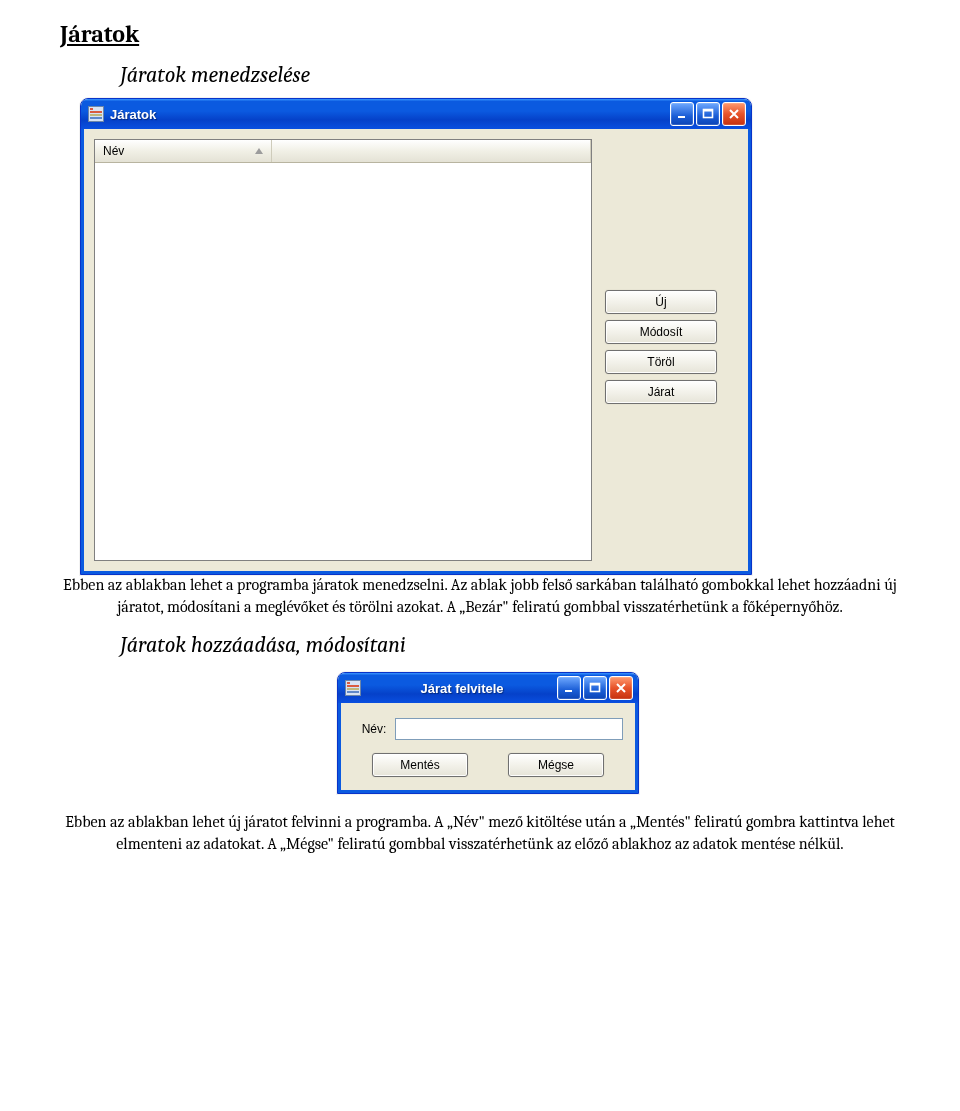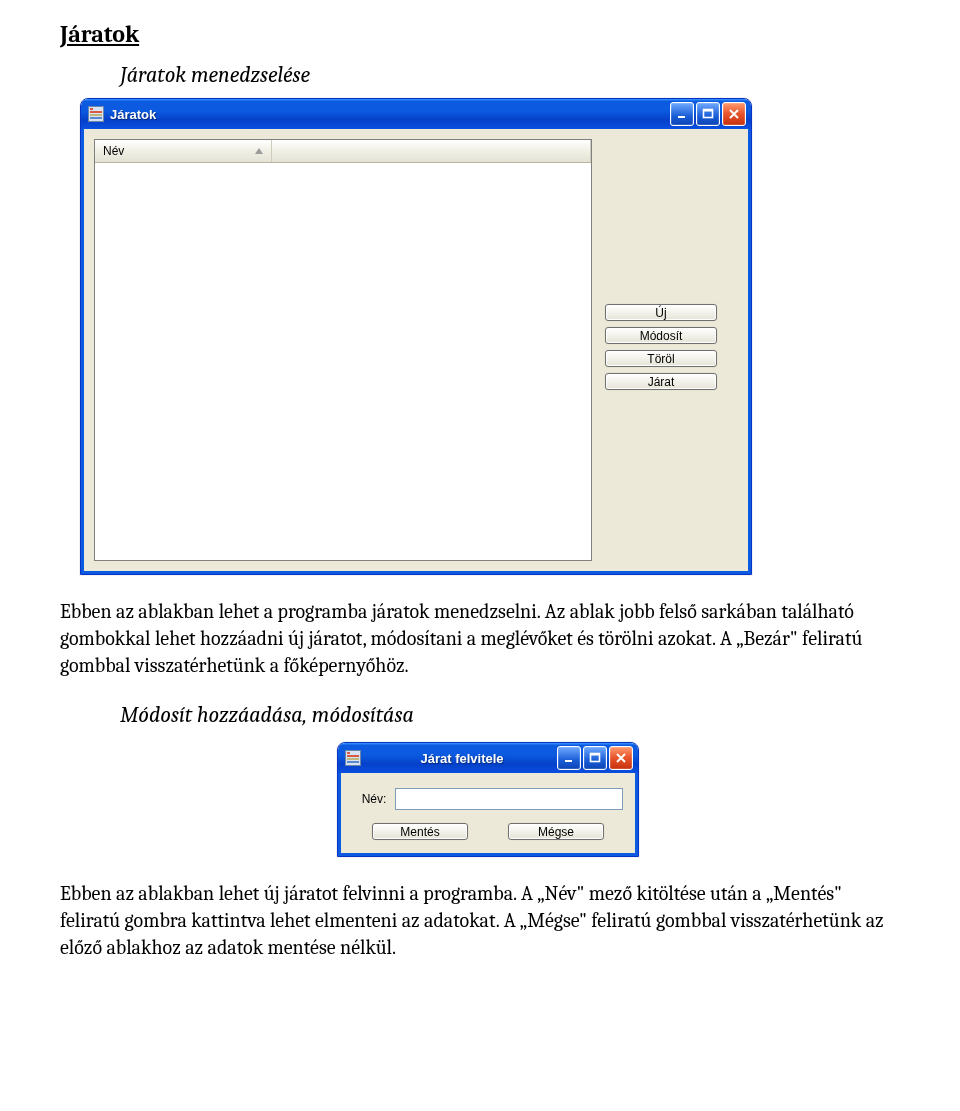--- a/index.html
+++ b/index.html
@@ -17,23 +17,24 @@
     font-size: 24px;
     text-decoration: underline;
     margin: 0 0 14px 0;
   }
   .sub-italic {
     font-size: 22px;
     font-style: italic;
     margin: 0 0 10px 60px;
   }
   .para {
-    font-size: 20px;
+    font-size: 16px;
     line-height: 1.35;
-    margin: 23px 0;
+    margin: 0 0;
+    text-align: center;
   }
   .para-indent {
     font-size: 22px;
     font-style: italic;
     margin: 14px 0 14px 60px;
   }
 
   
   .xp-window {
     display: inline-block;
@@ -127,21 +128,21 @@
     border-right: 4px solid transparent;
     border-bottom: 6px solid #9c9c9c;
     margin-left: 6px;
   }
   .xp-grid-body {
     background: #fff;
   }
 
   
   .xp-btn {
-    height: 17px;
+    height: 24px;
     min-width: 110px;
     padding: 0 10px;
     font-family: Tahoma, Verdana, Arial, sans-serif;
     font-size: 12px;
     color: #000;
     background: linear-gradient(to bottom, #ffffff 0%, #f4f3ec 45%, #e6e4d8 100%);
     border: 1px solid #707070;
     border-radius: 3px;
     cursor: pointer;
     box-shadow: inset 0 0 0 1px rgba(255,255,255,0.9), 0 0 0 1px rgba(0,0,0,0.02);
@@ -263,21 +264,21 @@
           <button class="xp-btn">Töröl</button>
           <div class="spacer"></div>
           <button class="xp-btn">Járat</button>
         </div>
       </div>
     </div>
   </div>
 
   <p class="para">Ebben az ablakban lehet a programba járatok menedzselni. Az ablak jobb felső sarkában található gombokkal lehet hozzáadni új járatot, módosítani a meglévőket és törölni azokat. A „Bezár" feliratú gombbal visszatérhetünk a főképernyőhöz.</p>
 
-  <div class="para-indent">Módosít hozzáadása, módosítása</div>
+  <div class="para-indent">Járatok hozzáadása, módosítani</div>
 
   
   <div class="center-wrap">
     <div class="xp-window" style="width:300px; margin-left:16px;">
       <div class="xp-titlebar">
         <span class="xp-title-icon">
           <svg viewBox="0 0 16 16" width="16" height="16">
             <rect x="0.5" y="0.5" width="15" height="15" fill="#d7e3f4" stroke="#6d86a8"></rect>
             <rect x="2" y="5" width="12" height="2" fill="#d95b3f"></rect>
             <rect x="2" y="8" width="12" height="2" fill="#c0b87a"></rect>

